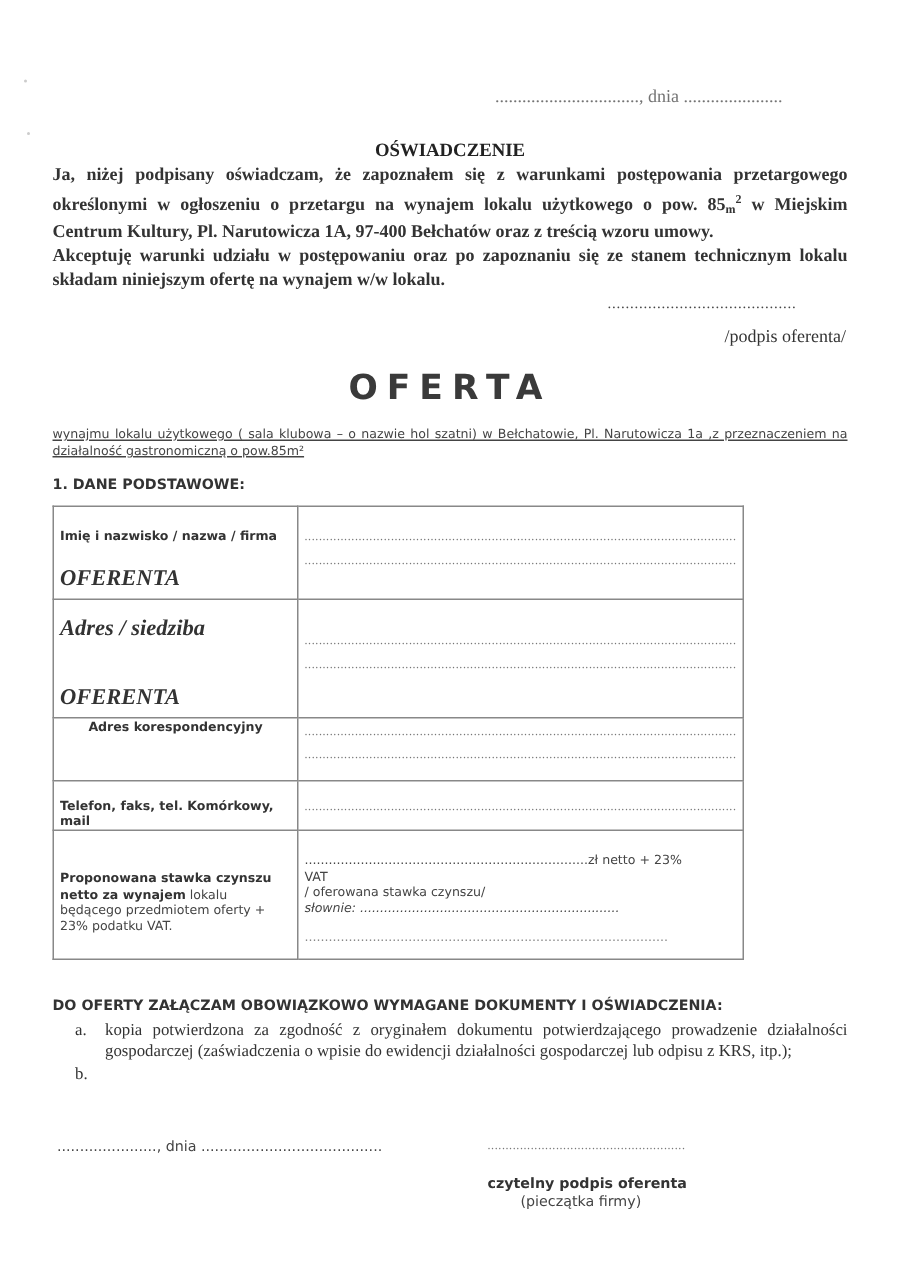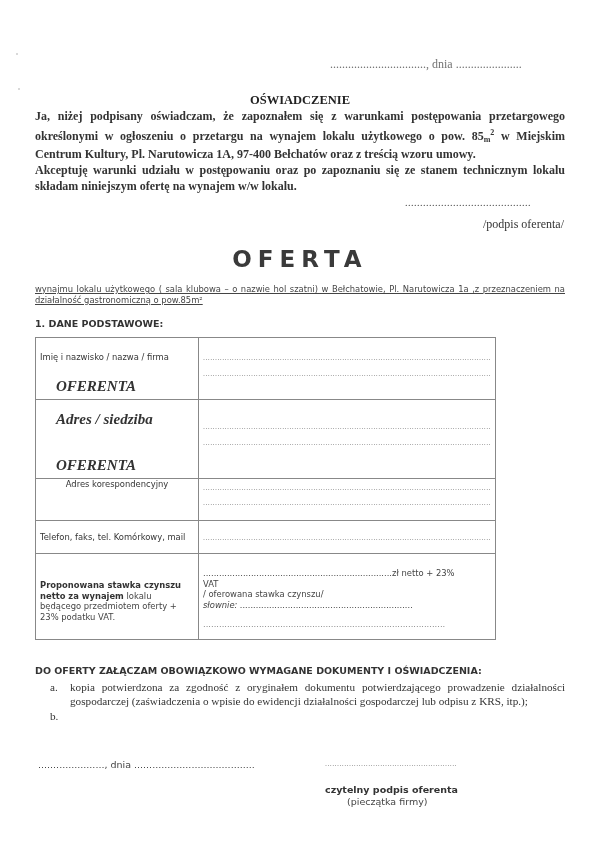--- a/index.html
+++ b/index.html
@@ -23,22 +23,22 @@
     #oferta-title { left: 0; width: 600px; top: 246px; text-align: center; font-size: 23px; font-weight: bold; letter-spacing: 6px; color: #3a3a3a; }
 
     #subject { left: 35px; width: 530px; top: 284px; font-size: 8.4px; line-height: 11px; text-decoration: underline; text-align: justify; color: #444; }
 
     #section1 { left: 35px; top: 318px; font-size: 9.5px; font-weight: bold; color: #333; }
 
     #form-table { left: 35px; top: 337px; width: 461px; border-collapse: collapse; }
     #form-table td { border: 1.3px solid #888; vertical-align: top; padding: 0; }
     td.lbl { width: 170px; padding: 0 4px !important; }
     td.val { padding: 0 4px !important; }
-    .lbl-sans { font-size: 8.4px; font-weight: normal; color: #333; }
-    .lbl-serif-it { font-size: 15px; font-weight: bold; font-style: italic; color: #333; margin-left: 16px; }
+    .lbl-sans { font-size: 8.4px; font-weight: bold; color: #333; }
+    .lbl-serif-it { font-size: 15px; font-weight: bold; font-style: italic; color: #333; }
     .dots { font-size: 8px; color: #777; white-space: nowrap; overflow: hidden; letter-spacing: 0.4px; }
     .small-sans { font-size: 8.4px; color: #444; line-height: 10.5px; }
 
     #att-title { left: 35px; top: 665px; font-size: 9.5px; font-weight: bold; color: #333; }
     .att-item { left: 70px; width: 495px; font-size: 11.2px; line-height: 14px; color: #333; text-align: justify; }
     .att-letter { position: absolute; left: -20px; }
     #att-a { top: 680px; }
     #att-b { top: 709px; }
 
     #date-bottom { left: 38px; top: 759px; font-size: 9.5px; color: #444; }

